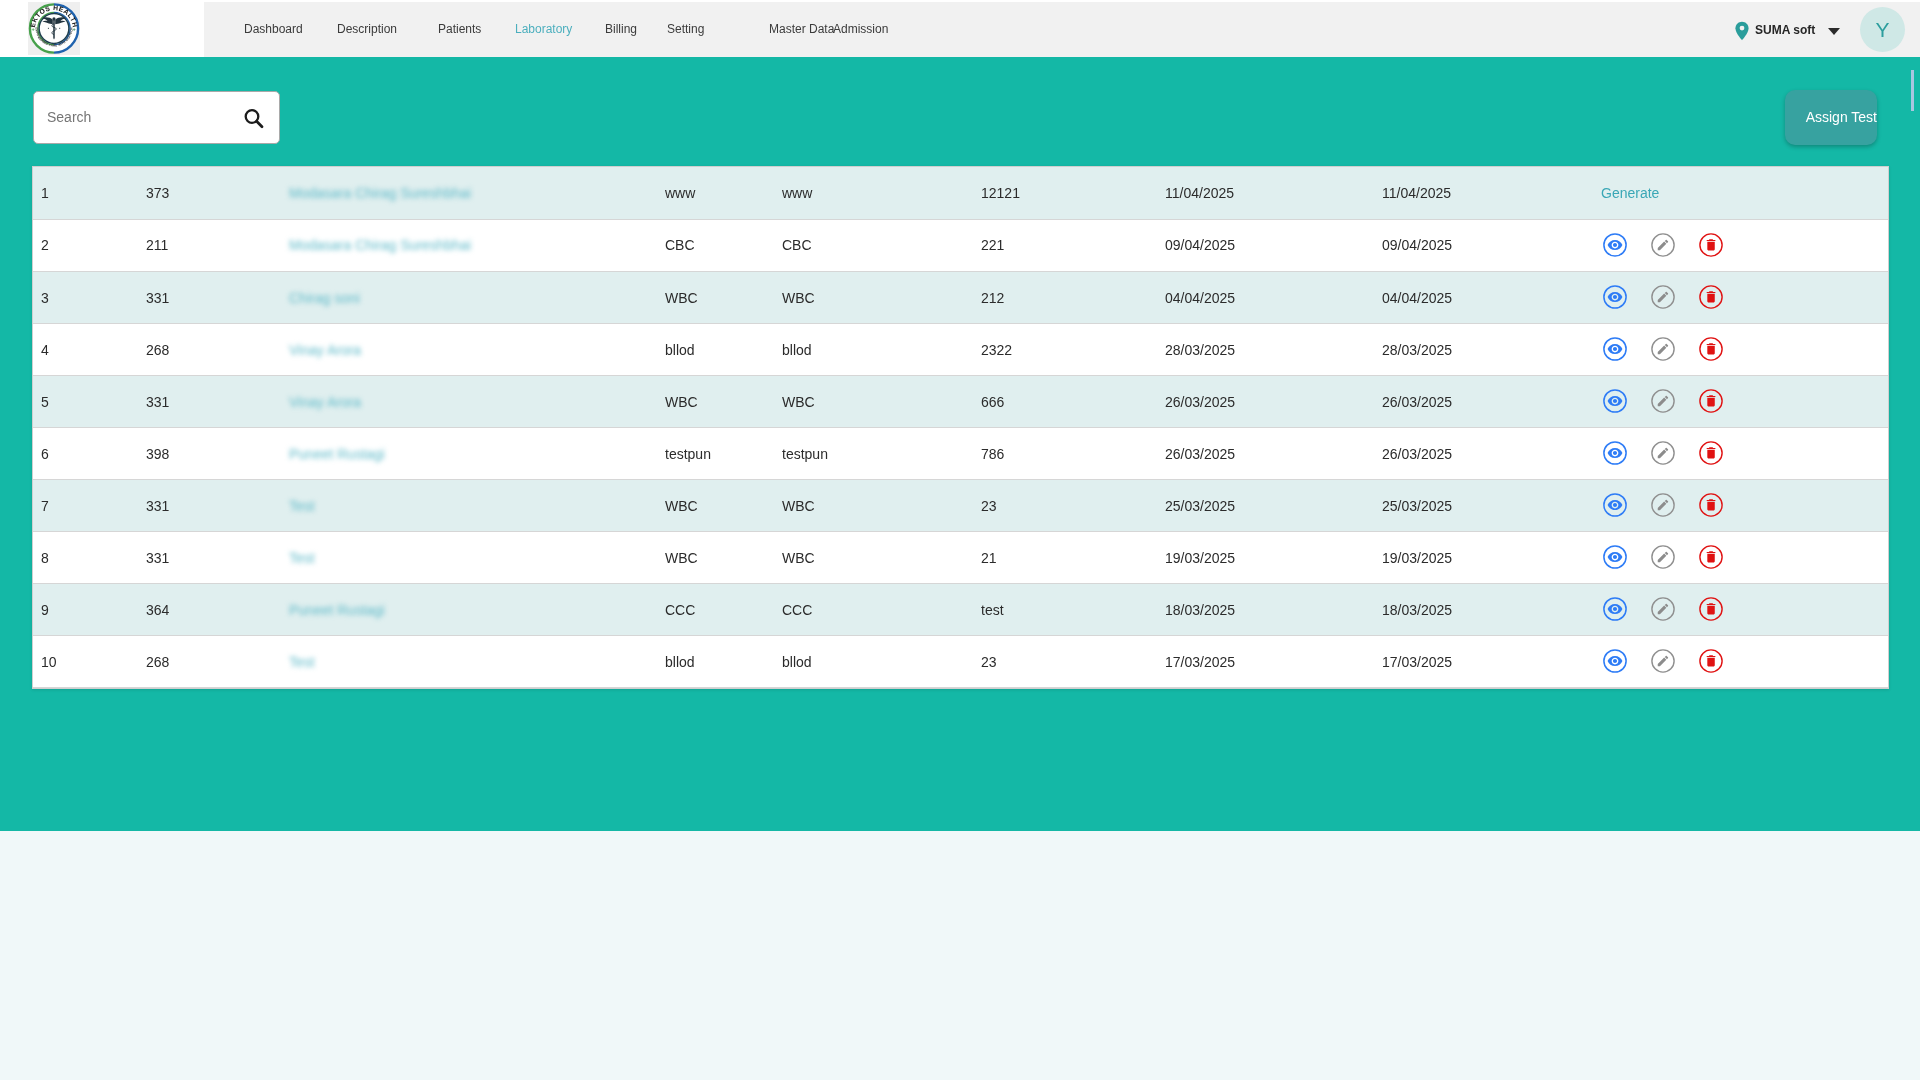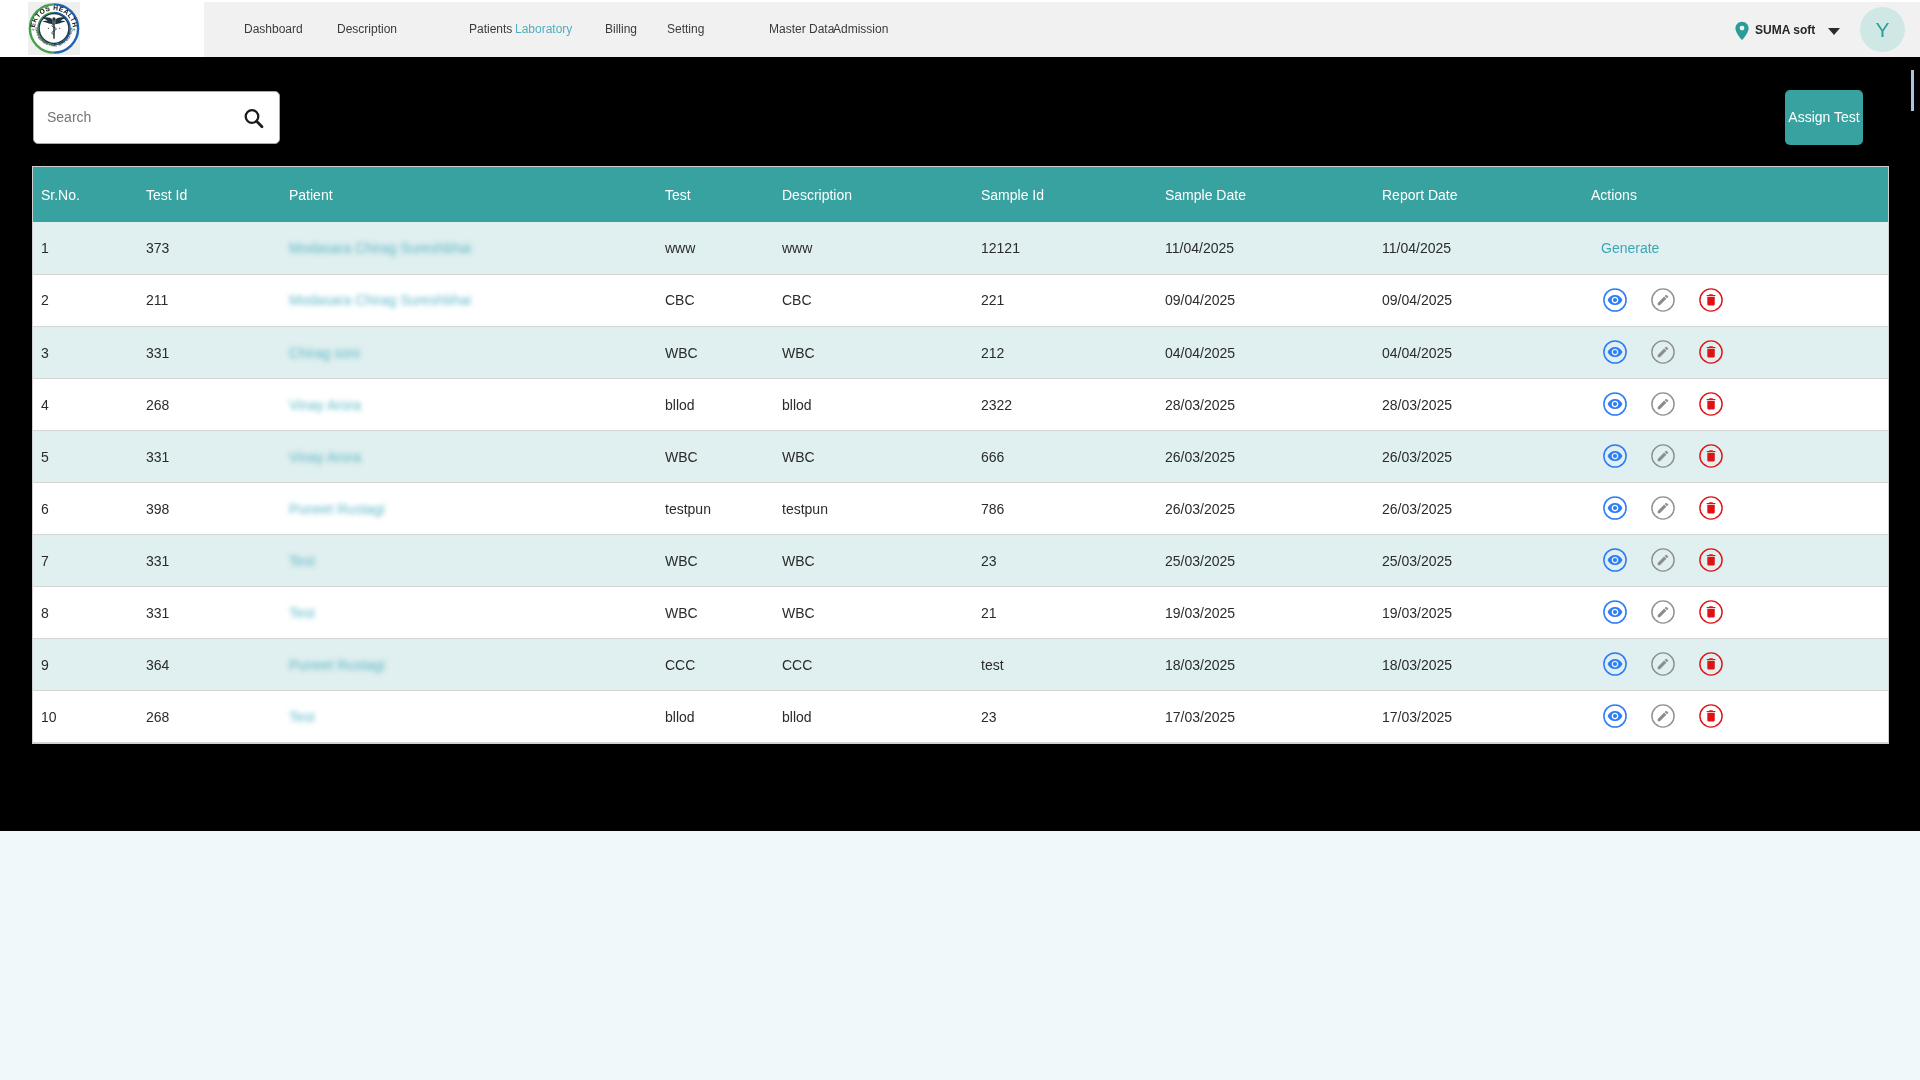--- a/index.html
+++ b/index.html
@@ -12,27 +12,27 @@
   #logo { position:absolute; left:28px; top:2px; width:52px; height:53px; background:#efefef; }
   .navlink { position:absolute; top:22px; font-size:12px; color:#3b3b3b; }
   .navlink.active { color:#4cafbe; }
   #sumatext { position:absolute; left:1755px; top:23px; font-size:12px; font-weight:bold; color:#272727;}
   #caret { position:absolute; left:1828px; top:28px; width:0; height:0;
      border-left:6.5px solid transparent; border-right:6.5px solid transparent; border-top:7.5px solid #2b2b2b; }
   #avatar { position:absolute; left:1860px; top:7px; width:45px; height:45px; border-radius:50%;
      background:#cfe8e6; color:#2d9e9e; font-size:21px; text-align:center; line-height:45px; }
 
   
-  #content { position:absolute; left:0; top:57px; width:1920px; height:774px; background:#000000; }
+  #content { position:absolute; left:0; top:57px; width:1920px; height:774px; background:#14b8a6; }
   #lower { position:absolute; left:0; top:831px; width:1920px; height:249px; background:#f0f8f9; }
   #searchbox { position:absolute; left:33px; top:34px; width:247px; height:53px; background:#fff;
      border:1px solid #a9a9a9; border-radius:5px; }
   #searchbox .ph { position:absolute; left:13px; top:17px; font-size:14px; color:#757575; }
-  #assignbtn { position:absolute; left:1785px; top:33px; width:78px; height:55px; background:#37a2a0;
-     border-radius:5px; color:#fff; font-size:14px; text-align:center; line-height:55px;
+  #assignbtn { position:absolute; left:1785px; top:33px; width:92px; height:55px; background:#37a2a0;
+     border-radius:10px; color:#fff; font-size:14px; text-align:right; line-height:55px;
      box-shadow:0 2px 4px rgba(0,0,0,0.25); }
 
   
   #tablewrap { position:absolute; left:32px; top:109px; width:1857px; background:#fff;
      border:1px solid #cfcfcf; box-shadow:0 1px 3px rgba(0,0,0,0.12); }
   table { border-collapse:collapse; table-layout:fixed; width:1855px; font-size:14px; color:#2b2b2b; }
   th { background:#37a2a0; color:#fff; font-weight:normal; text-align:left; height:55px; padding:0 0 0 8px; font-size:14px;}
   td { height:52px; padding:0 0 0 8px; border-bottom:1px solid #d6d6d6; }
   tr.odd td { background:#e0efef; }
   .patient { color:#5fbac9; filter:blur(2.7px); }
@@ -76,21 +76,21 @@
       <rect x="25.25" y="18" width="1.5" height="17.2"></rect>
       <path d="M26 21.8 C23.6 22.3 22.9 24.7 26 25.3 C29.1 25.9 28.4 28.3 26 28.9 C23.6 29.5 22.9 31.9 26 32.5" fill="none" stroke="#22333e" stroke-width="0.9"></path>
       <rect x="19.9" y="25.8" width="1.1" height="1.1" fill="#49565e"></rect>
       <rect x="31.1" y="25.8" width="1.1" height="1.1" fill="#49565e"></rect>
       <path d="M24.9 35.2 L27.1 35.2 L26 37.4 Z"></path>
     </g>
   </svg>
   </div>
   <span class="navlink" style="left:244px;">Dashboard</span>
   <span class="navlink" style="left:337px;">Description</span>
-  <span class="navlink" style="left:438px;margin-left:31px;">Patients</span>
+  <span class="navlink" style="left:438px;">Patients</span>
   <span class="navlink active" style="left:515px;">Laboratory</span>
   <span class="navlink" style="left:605px;">Billing</span>
   <span class="navlink" style="left:667px;">Setting</span>
   <span class="navlink" style="left:733px;margin-left:36px;">Master Data</span>
   <span class="navlink" style="left:833px;">Admission</span>
   <svg id="pin" style="position:absolute;left:1734px;top:21px;" width="16" height="20" viewBox="0 0 20 24">
     <path d="M10 0.5 C5.4 0.5 1.8 4.1 1.8 8.7 C1.8 14.8 10 23.5 10 23.5 S18.2 14.8 18.2 8.7 C18.2 4.1 14.6 0.5 10 0.5 Z" fill="#2a9d9b"></path>
     <circle cx="10" cy="8.4" r="3" fill="#f1f1f1"></circle>
   </svg>
   <span id="sumatext">SUMA soft</span>
@@ -114,31 +114,20 @@
             <col style="width:143px">
             <col style="width:376px">
             <col style="width:117px">
           <col style="width:199px">
             <col style="width:184px">
             <col style="width:217px">
             <col style="width:209px">
             <col style="width:305px">
         </colgroup>
         <tbody>
-            <tr>
-          <th>Sr.No.</th>
-              <th>Test Id</th>
-              <th>Patient</th>
-              <th>Test</th>
-              <th>Description</th>
-          <th>Sample Id</th>
-              <th>Sample Date</th>
-              <th>Report Date</th>
-              <th>Actions</th>
-        </tr>
         <tr class="odd">
           <td>1</td>
               <td>373</td>
               <td><span class="patient">Modasara Chirag Sureshbhai</span></td>
               <td>www</td>
               <td>www</td>
           <td>12121</td>
               <td>11/04/2025</td>
               <td>11/04/2025</td>
               <td style="padding-left:18px;"><span class="gen">Generate</span></td>

